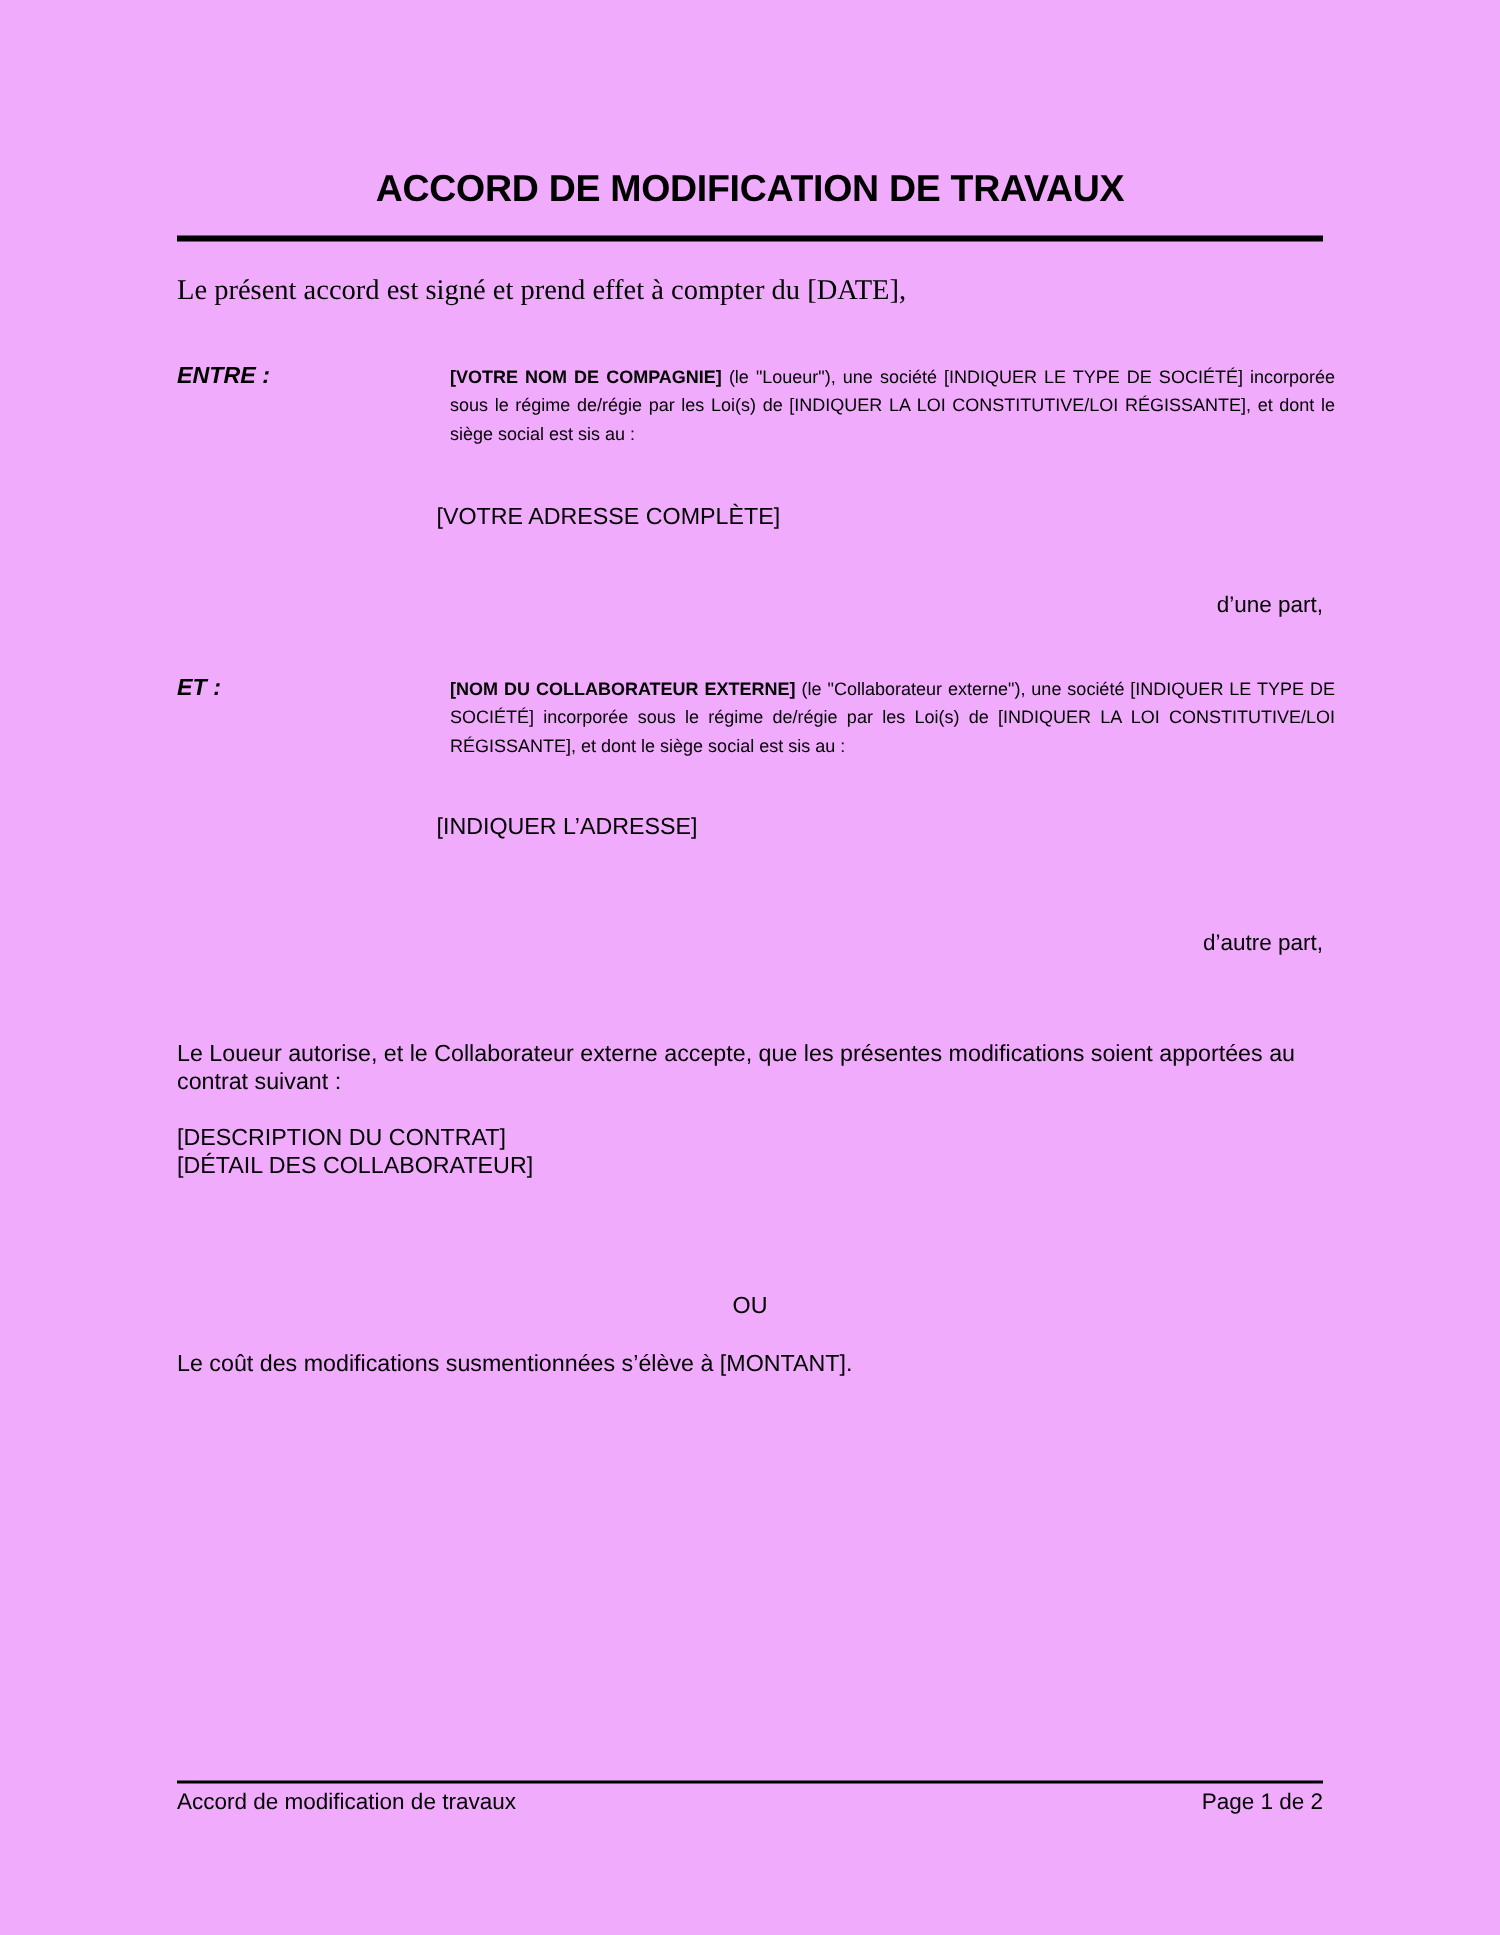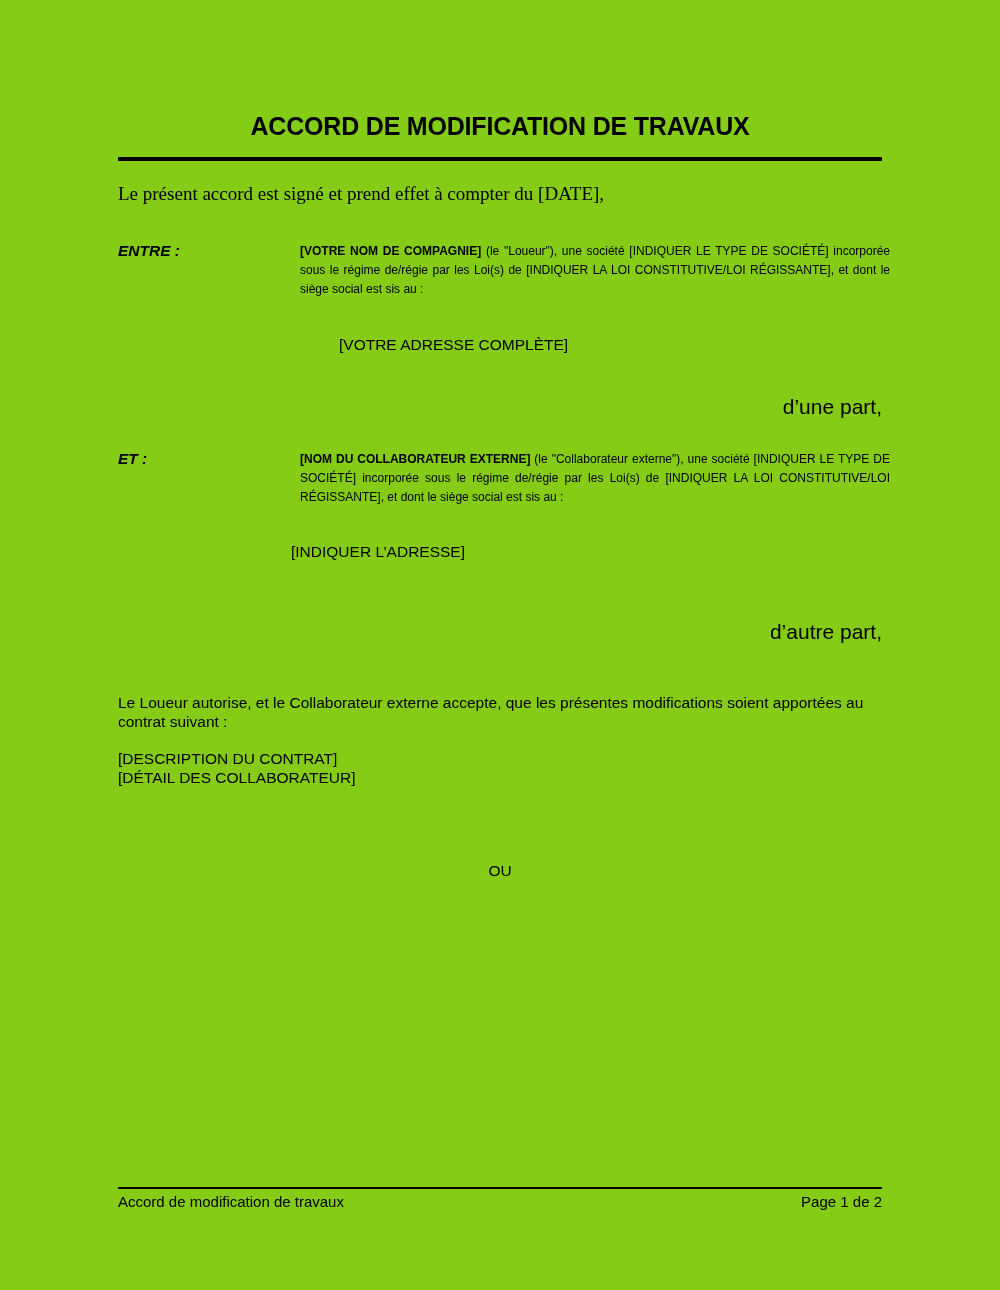--- a/index.html
+++ b/index.html
@@ -1,51 +1,52 @@
 <!DOCTYPE html>
 <html><head>
   <meta charset="utf-8">
   <style>
     html, body { margin: 0; padding: 0; background: #ffffff; }
     body { width: 1000px; height: 1290px; position: relative; color: #000; font-family: "Liberation Sans", sans-serif; overflow: hidden; }
-    .page { position: absolute; left: 0; top: 0; width: 1000px; height: 1290px; background: #84cc16; }
+    .page { position: absolute; left: 0; top: 0; width: 1000px; height: 1290px; background: #f0abfc; }
     .title { position: absolute; left: 118px; width: 764px; top: 112px; text-align: center; font-weight: bold; font-size: 25px; letter-spacing: -0.2px; }
     .title-rule { position: absolute; left: 118px; width: 764px; top: 157px; height: 4px; background: #000; }
     .intro { position: absolute; left: 118px; top: 183px; font-family: "Liberation Serif", serif; font-size: 19px; }
     .label { position: absolute; left: 118px; font-weight: bold; font-size: 15.5px; font-style: italic; }
     .para { position: absolute; left: 300px; width: 590px; font-size: 12px; line-height: 19px; text-align: justify; }
     .addr { position: absolute; left: 291px; font-size: 15.5px; }
-    .right { position: absolute; right: 118px; font-size: 21px; text-align: right; }
+    .right { position: absolute; right: 118px; font-size: 15px; text-align: right; }
     .body-text { position: absolute; left: 118px; width: 764px; font-size: 15.5px; line-height: 19px; }
     .center { position: absolute; left: 118px; width: 764px; text-align: center; font-size: 15.5px; }
     .footer-rule { position: absolute; left: 118px; width: 764px; top: 1187px; height: 2px; background: #000; }
     .footer-left { position: absolute; left: 118px; top: 1193px; font-size: 15px; }
     .footer-right { position: absolute; right: 118px; top: 1193px; font-size: 15px; }
     b { font-weight: bold; }
   </style>
 </head>
 <body>
 
 <div class="page">
   <div class="title">ACCORD DE MODIFICATION DE TRAVAUX</div>
   <div class="title-rule"></div>
 
   <div class="intro">Le présent accord est signé et prend effet à compter du [DATE],</div>
 
   <div class="label" style="top:242px;">ENTRE :</div>
   <div class="para" style="top:242px;"><b>[VOTRE NOM DE COMPAGNIE]</b><span> (le "Loueur"), une société [INDIQUER LE TYPE DE SOCIÉTÉ] incorporée sous le régime de/régie par les Loi(s) de [INDIQUER LA LOI CONSTITUTIVE/LOI RÉGISSANTE], et dont le siège social est sis au :</span></div>
-  <div class="addr" style="top:336px;margin-left:48px;">[VOTRE ADRESSE COMPLÈTE]</div>
+  <div class="addr" style="top:336px;">[VOTRE ADRESSE COMPLÈTE]</div>
   <div class="right" style="top:395px;">d’une part,</div>
 
   <div class="label" style="top:450px;">ET :</div>
   <div class="para" style="top:450px;"><b>[NOM DU COLLABORATEUR EXTERNE]</b><span> (le "Collaborateur externe"), une société [INDIQUER LE TYPE DE SOCIÉTÉ] incorporée sous le régime de/régie par les Loi(s) de [INDIQUER LA LOI CONSTITUTIVE/LOI RÉGISSANTE], et dont le siège social est sis au :</span></div>
   <div class="addr" style="top:543px;">[INDIQUER L’ADRESSE]</div>
   <div class="right" style="top:620px;">d’autre part,</div>
 
   <div class="body-text" style="top:693px;">Le Loueur autorise, et le Collaborateur externe accepte, que les présentes modifications soient apportées au contrat suivant :</div>
   <div class="body-text" style="top:749px;">[DESCRIPTION DU CONTRAT]</div>
   <div class="body-text" style="top:768px;">[DÉTAIL DES COLLABORATEUR]</div>
   <div class="center" style="top:862px;">OU</div>
+  <div class="body-text" style="top:900px;">Le coût des modifications susmentionnées s’élève à [MONTANT].</div>
 
   <div class="footer-rule"></div>
   <div class="footer-left">Accord de modification de travaux</div>
   <div class="footer-right">Page 1 de 2</div>
 </div>
 
 </body></html>

